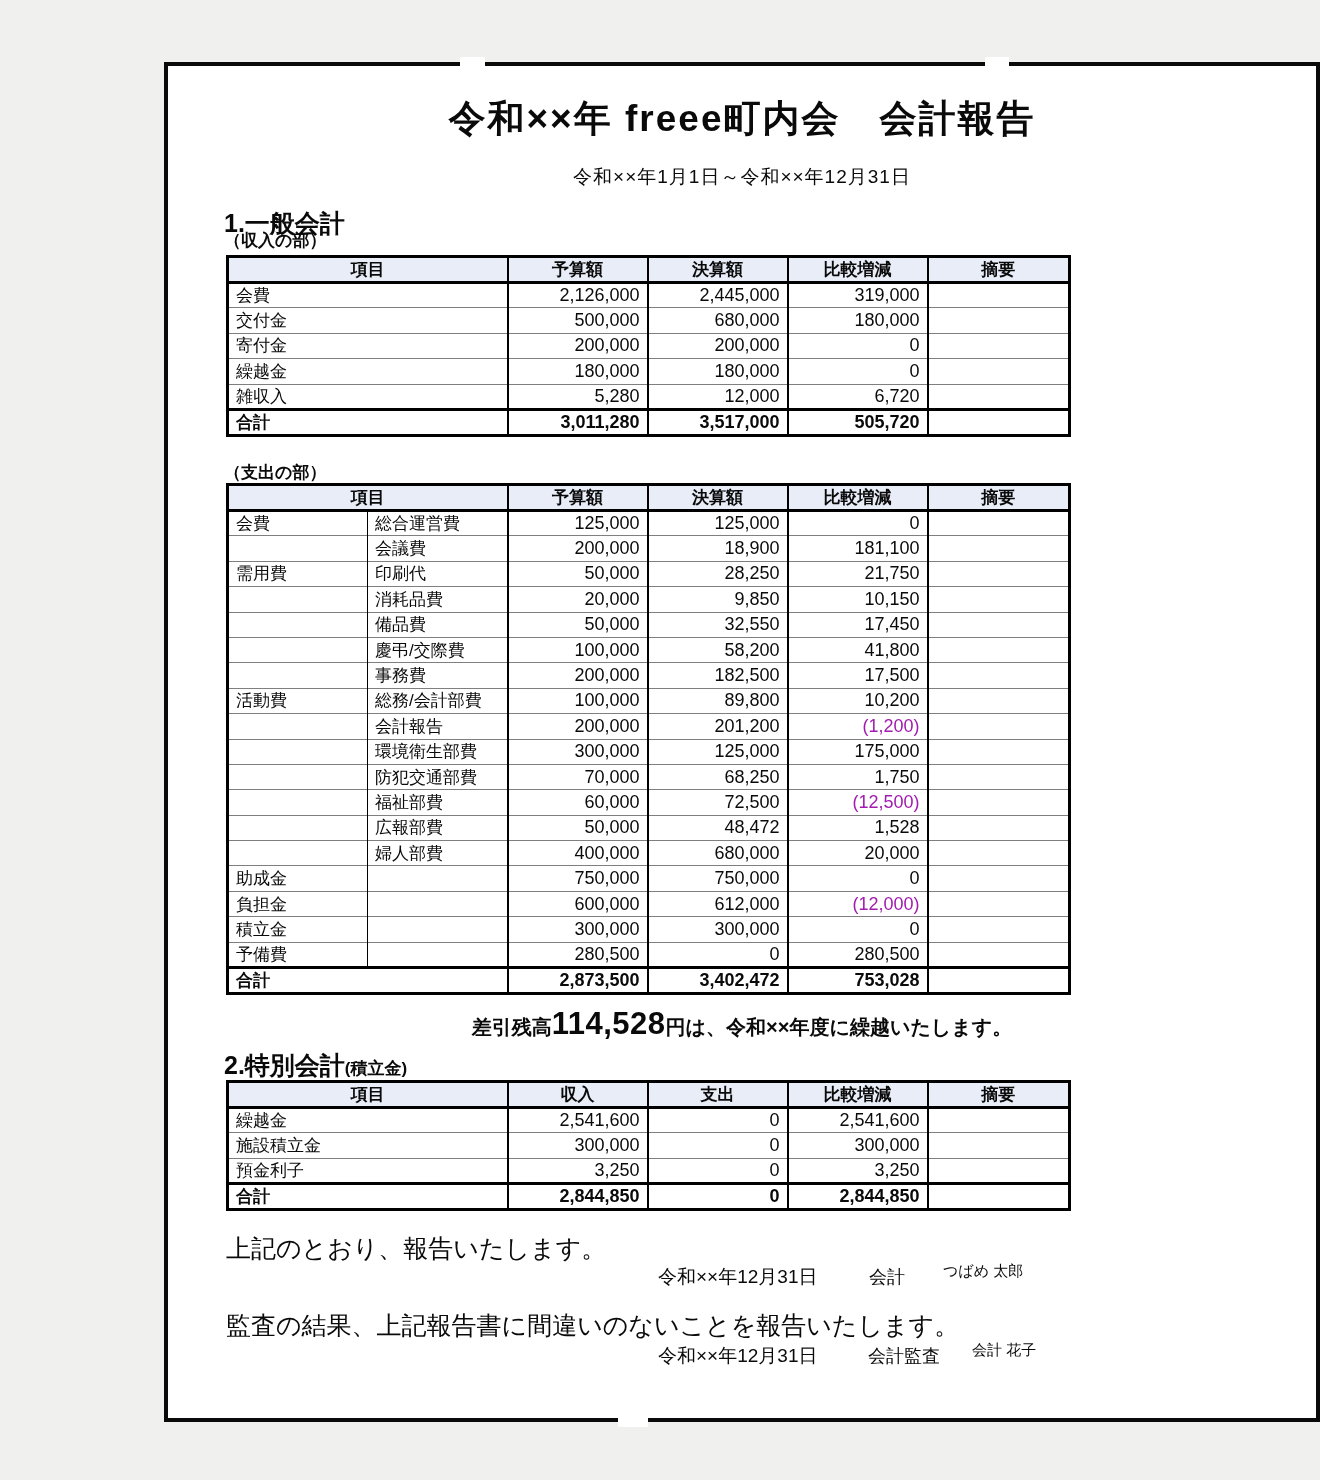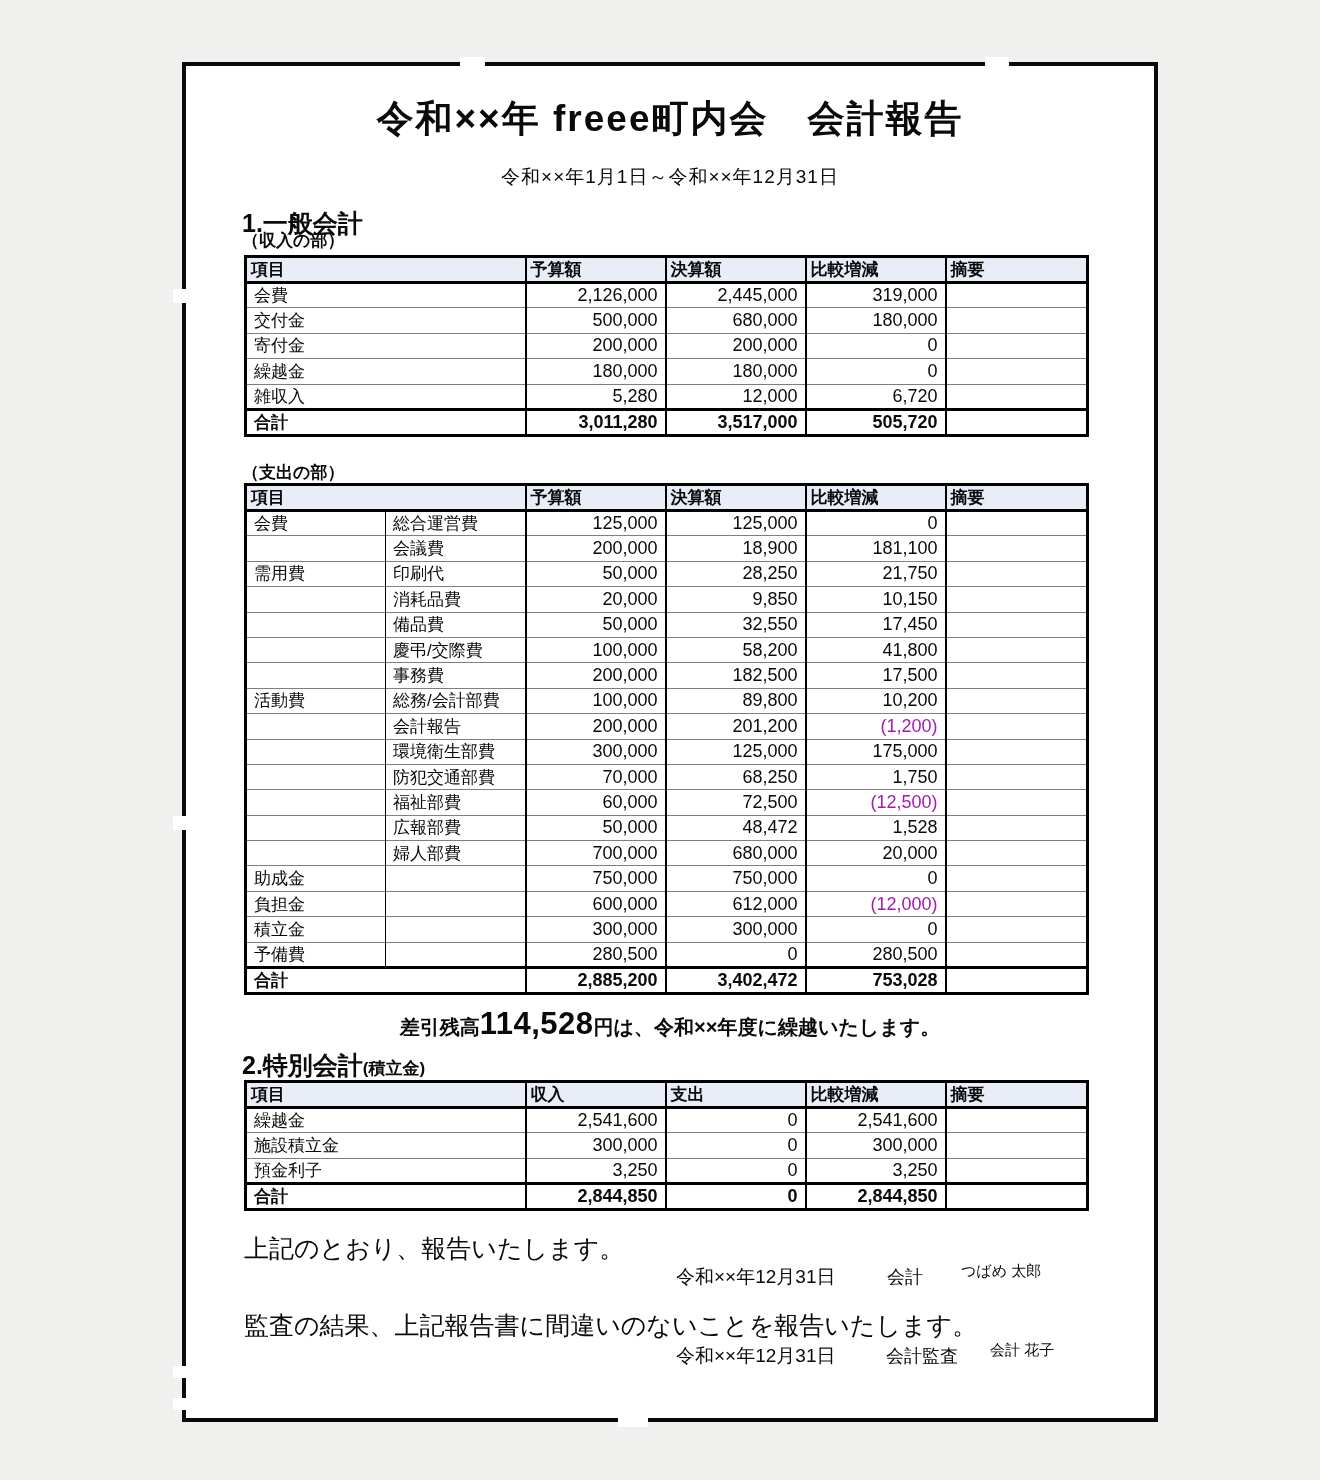--- a/index.html
+++ b/index.html
@@ -6,22 +6,22 @@
   html,body { width:1320px; height:1480px; }
   body {
     background:#f0f0ee;
     font-family:"Liberation Sans","DejaVu Sans",sans-serif;
     color:#0a0a0a;
   }
   #stage { position:relative; width:1320px; height:1480px; overflow:hidden; }
 
   
   #page {
-    position:absolute; left:182px; top:62px;
-    width:976px; height:1360px;
+    position:absolute; left:164px; top:62px;
+    width:1156px; height:1360px;
     background:#ffffff;
     border:4px solid #0a0a0a;
   }
   .gap { position:absolute; background:#ffffff; z-index:5; }
 
   
   .abs { position:absolute; }
   .title { top:28px; left:0; width:100%; text-align:center; font-size:37px; font-weight:800; letter-spacing:2px; }
   .subtitle { top:98px; left:0; width:100%; text-align:center; font-size:19px; font-weight:500; letter-spacing:1px; }
   .sec-heading { font-size:25px; font-weight:800; }
@@ -35,21 +35,21 @@
   .sig-name { font-size:15px; font-weight:400; }
 
   
   table.rpt {
     border-collapse:collapse; table-layout:fixed;
     width:842px; background:#ffffff;
     border:3px solid #000000;
   }
   table.rpt th {
     background:#e8edf7; font-weight:700; font-size:17px;
-    height:26px; text-align:left;
+    height:26px; text-align:center;
     border-left:2px solid #000000; border-bottom:3px solid #000000;
     padding:0 4px;
   }
   table.rpt td {
     height:25.4px; font-size:17px; font-weight:500;
     padding:0 7px; overflow:hidden; white-space:nowrap;
     border-left:2px solid #000000;
     border-top:1.5px solid #7f7f7f;
   }
   table.rpt th:first-child, table.rpt td:first-child { border-left:none; }
@@ -257,21 +257,21 @@
             <td></td>
             <td class="sub">広報部費</td>
             <td class="num">50,000</td>
             <td class="num">48,472</td>
             <td class="num">1,528</td>
             <td></td>
           </tr>
           <tr>
             <td></td>
             <td class="sub">婦人部費</td>
-            <td class="num">700,000</td>
+            <td class="num">400,000</td>
             <td class="num">680,000</td>
             <td class="num">20,000</td>
             <td></td>
           </tr>
           <tr>
             <td>助成金</td>
             <td class="sub"></td>
             <td class="num">750,000</td>
             <td class="num">750,000</td>
             <td class="num">0</td>
@@ -298,21 +298,21 @@
             <td class="sub"></td>
             <td class="num">280,500</td>
             <td class="num">0</td>
             <td class="num">280,500</td>
             <td></td>
           </tr>
         </tbody>
       <tbody>
         <tr class="total">
           <td colspan="2">合計</td>
-          <td class="num">2,885,200</td>
+          <td class="num">2,873,500</td>
           <td class="num">3,402,472</td>
           <td class="num">753,028</td>
           <td></td>
         </tr>
       </tbody>
     </table>
 
     <div class="abs balance-line"><span>差引残高</span><span class="big">114,528</span><span>円は、令和××年度に繰越いたします。</span></div>
 
     <div class="abs sec-heading" style="left:56px; top:983px;"><span>2.特別会計</span><span class="sub">(積立金)</span></div>

